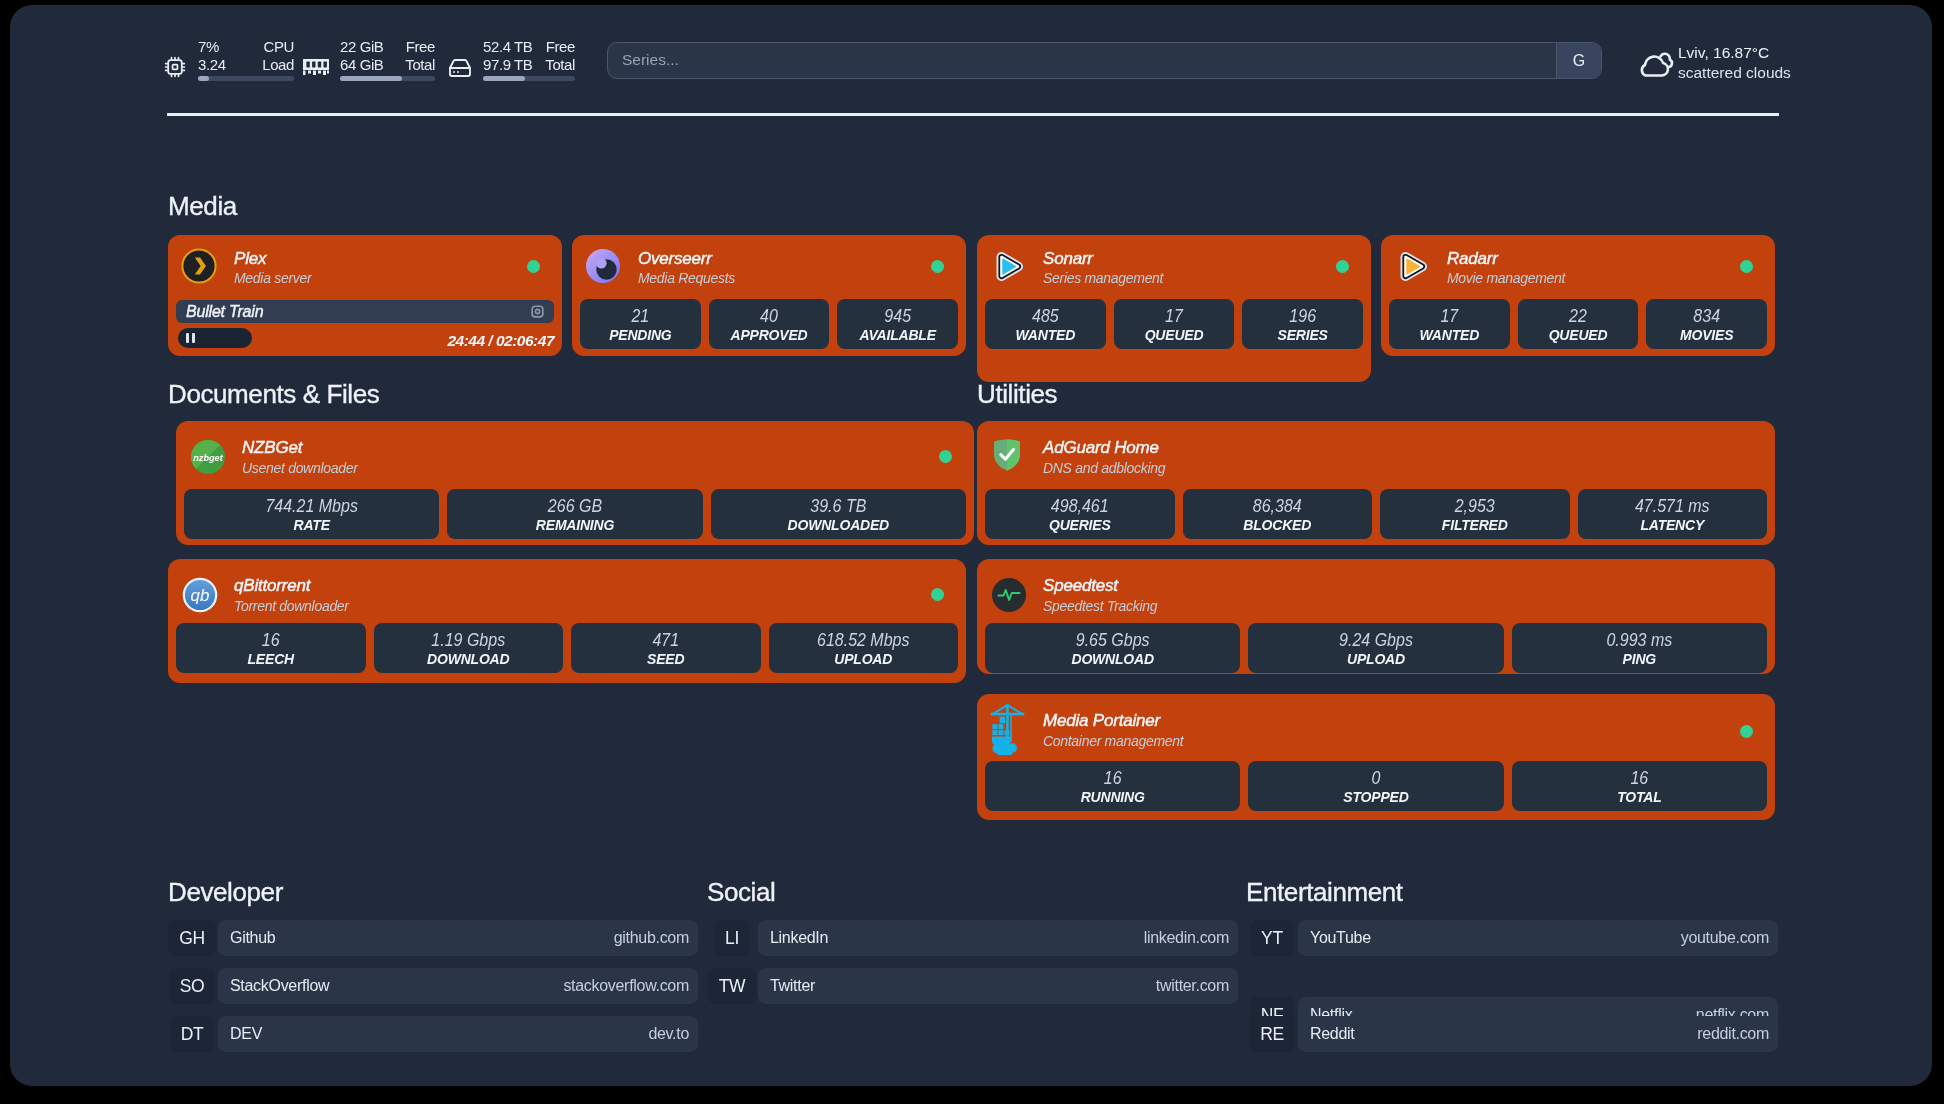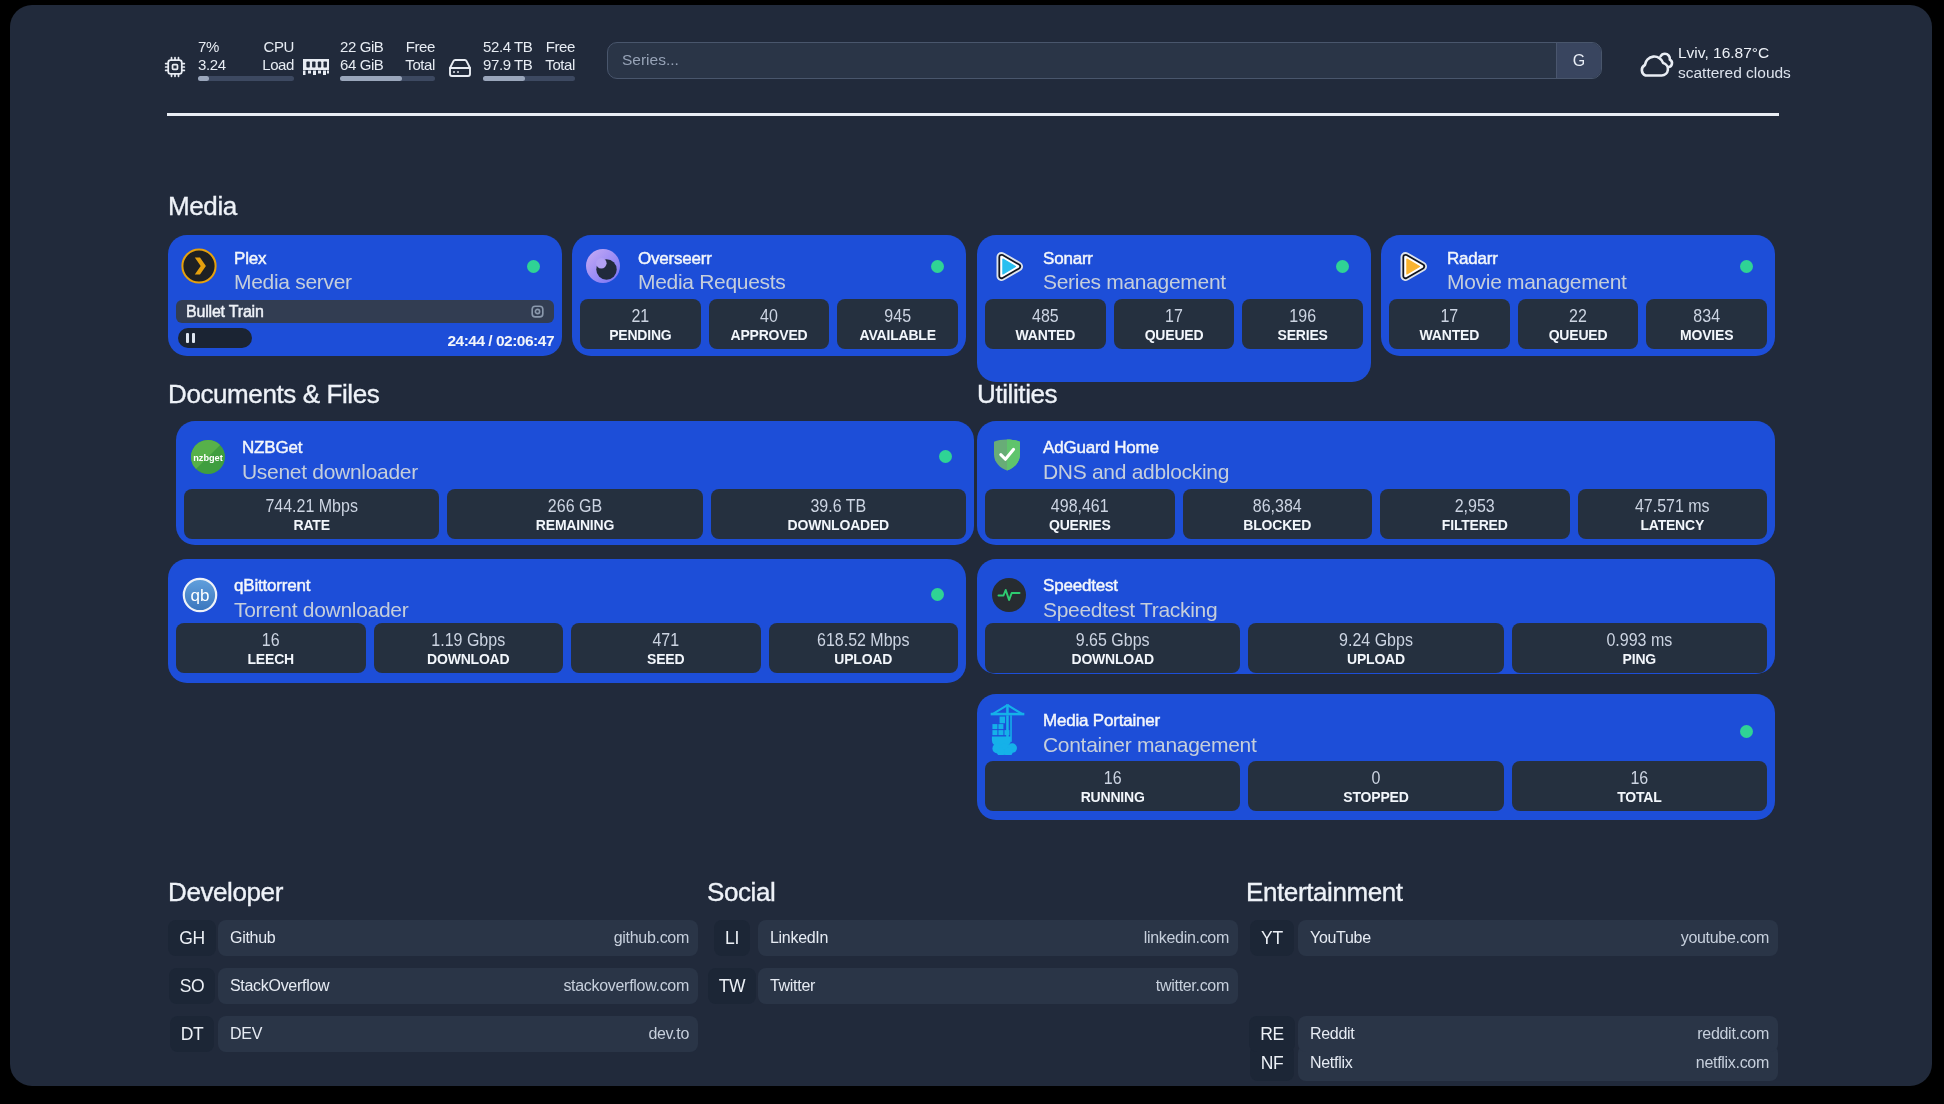--- a/index.html
+++ b/index.html
@@ -1,23 +1,23 @@
 <!DOCTYPE html>
 <html><head>
 <meta charset="utf-8">
 <style>
   * { margin:0; padding:0; box-sizing:border-box; }
   html,body { width:1944px; height:1104px; background:#000; font-family:"Liberation Sans", sans-serif; overflow:hidden; }
   .abs { position:absolute; }
   #page { position:absolute; left:10px; top:5px; width:1922px; height:1081px; background:#212a3b; border-radius:22px; overflow:hidden; }
   .stitle { position:absolute; font-size:26px; font-weight:400; color:#eef2f8; letter-spacing:-0.4px; -webkit-text-stroke:0.35px #eef2f8; }
-  .card { position:absolute; background:#1d4ed8; border-radius:19px; }
+  .card { position:absolute; background:#c2410c; border-radius:12px;font-style:italic; }
   .cicon { position:absolute; left:13px; top:13px; width:36px; height:36px; }
   .ctitle { position:absolute; left:66px; top:14px; font-size:17px; font-weight:400; -webkit-text-stroke:0.45px #f3f6fb; color:#f3f6fb; letter-spacing:-0.2px; }
-  .csub { position:absolute; left:66px; top:35px; font-size:21px; color:#c5cedb; letter-spacing:-0.3px; }
+  .csub { position:absolute; left:66px; top:35px; font-size:14px; color:#c5cedb; letter-spacing:-0.3px; }
   .dot { position:absolute; right:22px; top:25px; width:13px; height:13px; border-radius:50%; background:#2fd395; }
   .stats { position:absolute; left:8px; right:8px; display:flex; gap:8px; }
   .stat { flex:1; height:50px; background:#25303f; border-radius:8px; text-align:center; padding-top:6px; }
   .stat .n { font-size:16px; color:#ccd4e2; line-height:21px; letter-spacing:0; transform:scaleY(1.12); }
   .stat .l { font-size:14px; font-weight:700; color:#f2f6fb; letter-spacing:-0.2px; line-height:17px; margin-top:1px; transform:scaleY(1.08); }
   
   .res { position:absolute; top:33px; }
   .res .rows { display:flex; justify-content:space-between; font-size:15px; color:#e7ecf3; line-height:17.5px; letter-spacing:-0.4px; }
   .track { position:absolute; left:0; right:0; top:38px; height:5px; border-radius:3px; background:#3d4961; }
   .fill { position:absolute; left:0; top:0; bottom:0; border-radius:3px; background:#9aa6bb; }
@@ -400,21 +400,21 @@
     </div>
   <div class="bookrow" style="left:1238px;top:915px;width:530px;">
       <div class="chipcell">
         <div class="chip">YT</div>
       </div>
       <div class="bbar">
         <span class="bname">YouTube</span>
         <span class="burl">youtube.com</span>
       </div>
     </div>
-  <div class="bookrow" style="left:1238px;top:992px;width:530px;margin-top:48px;">
+  <div class="bookrow" style="left:1238px;top:992px;width:530px;">
       <div class="chipcell">
         <div class="chip">NF</div>
       </div>
       <div class="bbar">
         <span class="bname">Netflix</span>
         <span class="burl">netflix.com</span>
       </div>
     </div>
   <div class="bookrow" style="left:1238px;top:1011px;width:530px;">
       <div class="chipcell">

